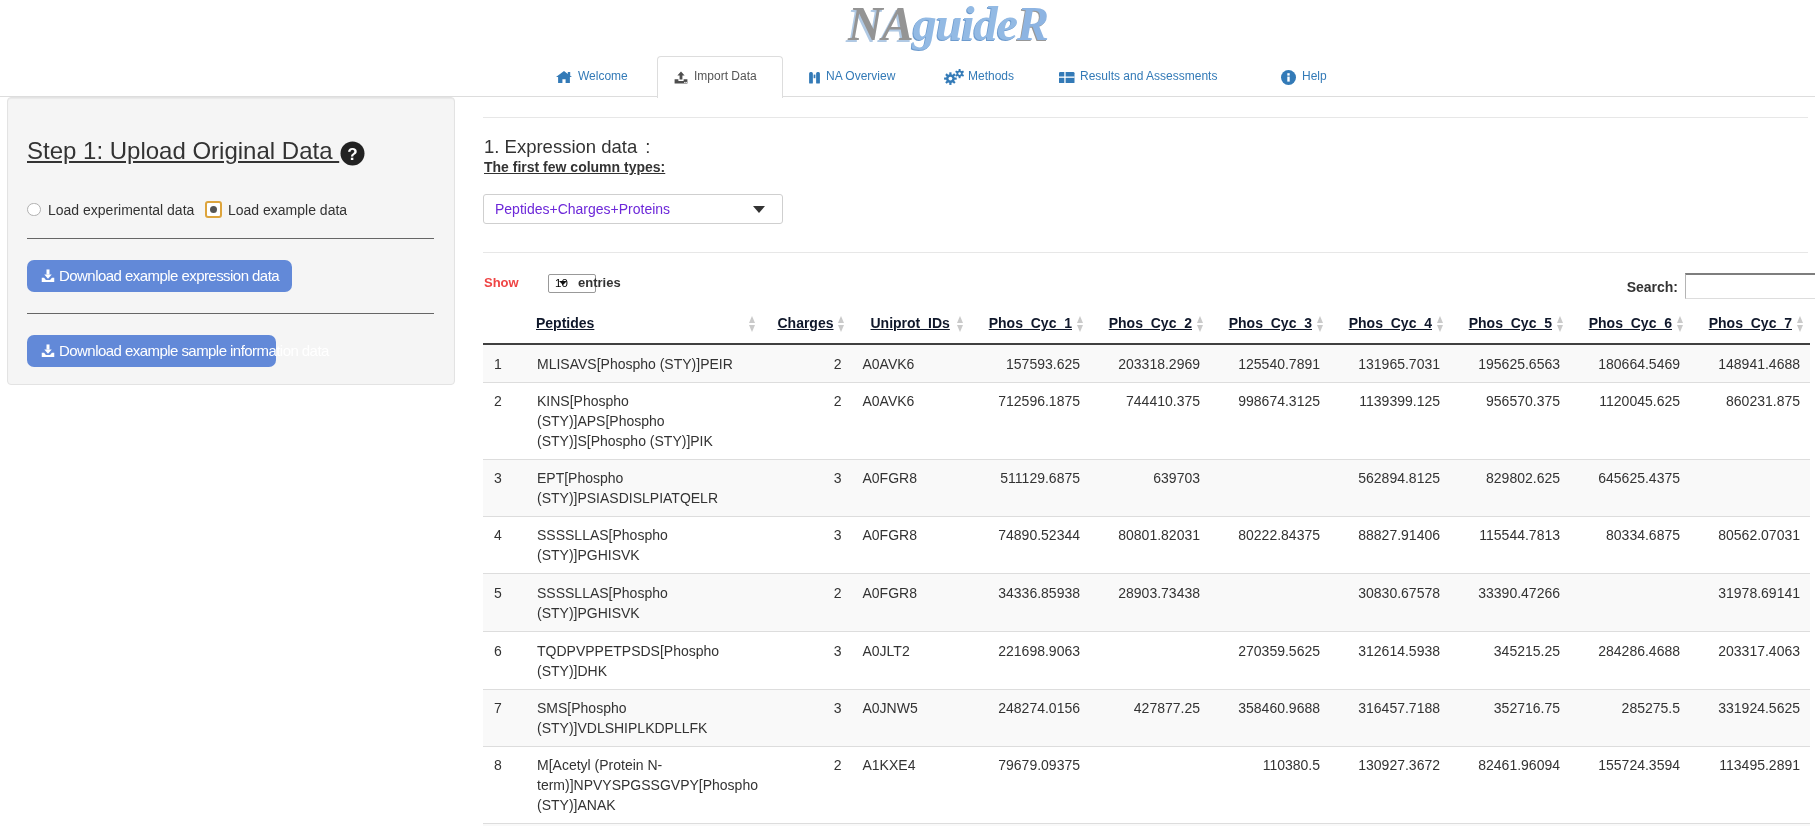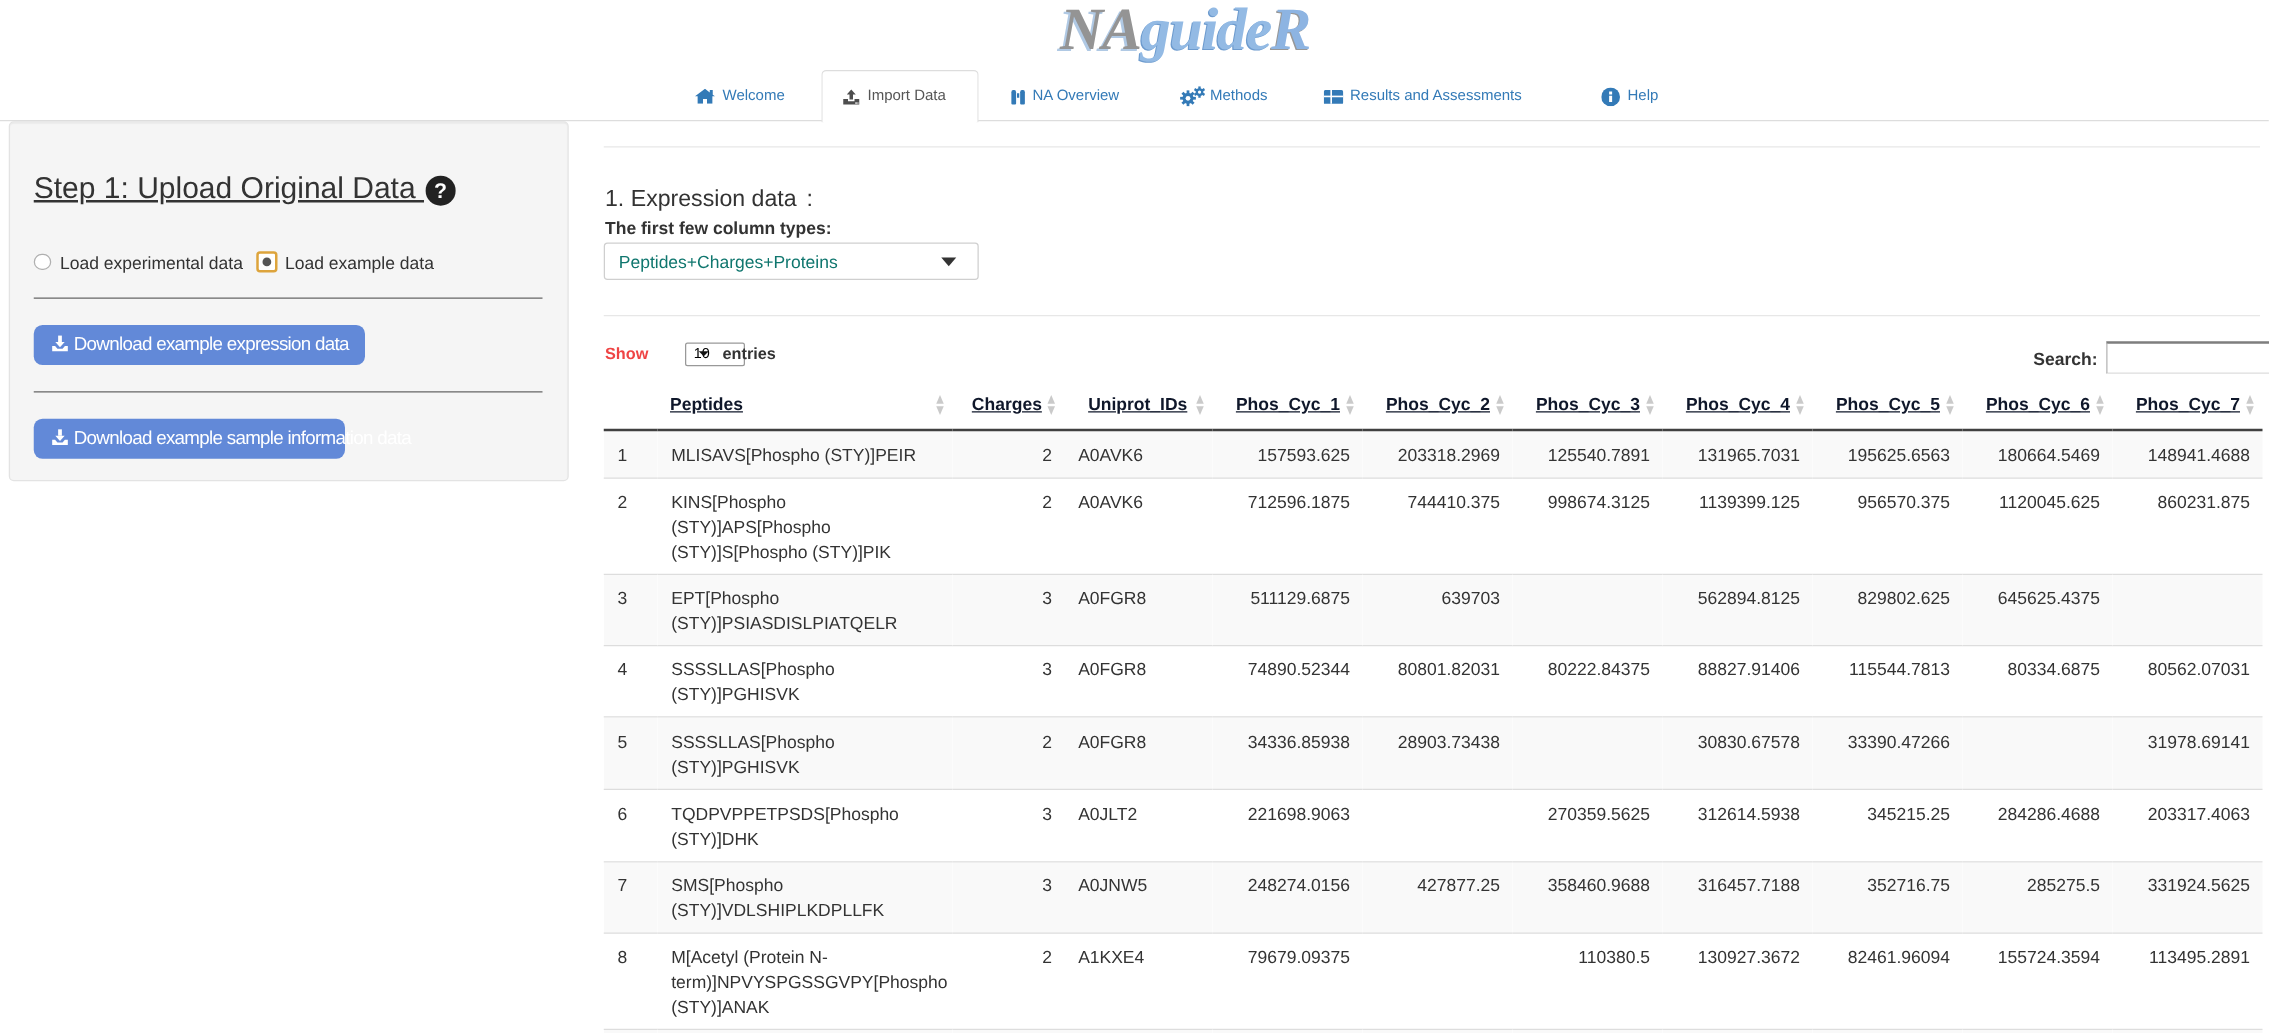--- a/index.html
+++ b/index.html
@@ -120,24 +120,24 @@
 <div class="abs" style="left:27px; top:335px; width:249px; height:32px; background:#6289d8; border-radius:7px; color:#fff; font-size:15px; letter-spacing:-0.55px; line-height:32px; text-align:left; padding-left:14px; box-sizing:border-box; white-space:nowrap;">
 <svg width="14" height="14" viewBox="0 0 15 15" style="vertical-align:-2px; margin-right:4px;">
       <g fill="#fff">
         <rect x="5.9" y="0.5" width="3.2" height="5.5"></rect>
         <path d="M3.5 6 h8 L7.5 10.5 Z"></path>
         <path d="M0.8 9.5 V14 H14.2 V9.5 H11.7 L9.7 11.7 H5.3 L3.3 9.5 Z"></path>
       </g>
     </svg>Download example sample information data</div>
 
 <div class="abs" style="left:483px; top:117px; width:1325px; height:1px; background:#e7e7e7;"></div>
-<div class="abs" style="left:484px; top:136px; font-size:18.5px; color:#333;margin-top:12px;">1. Expression data<span style="margin-left:8px;">:</span></div>
-<div class="abs" style="left:484px; top:174px; font-size:14px; font-weight:bold; color:#333;">The first few column types:</div>
-
-<div class="abs" style="left:483px; top:194px; width:300px; height:30px; background:#fff; border:1px solid #cfcfcf; border-radius:3px; font-size:14px; color:#0f766e; line-height:28px; padding-left:11px; box-sizing:border-box;">Peptides+Charges+Proteins</div>
+<div class="abs" style="left:484px; top:136px; font-size:18.5px; color:#333;">1. Expression data<span style="margin-left:8px;">:</span></div>
+<div class="abs" style="left:484px; top:159px; font-size:14px; font-weight:bold; color:#333;text-decoration:underline;">The first few column types:</div>
+
+<div class="abs" style="left:483px; top:194px; width:300px; height:30px; background:#fff; border:1px solid #cfcfcf; border-radius:3px; font-size:14px; color:#6d28d9; line-height:28px; padding-left:11px; box-sizing:border-box;">Peptides+Charges+Proteins</div>
 <div class="abs" style="left:753px; top:205.5px; width:0; height:0; border-left:6.5px solid transparent; border-right:6.5px solid transparent; border-top:7px solid #333;"></div>
 <div class="abs" style="left:483px; top:252px; width:1325px; height:1px; background:#e7e7e7;"></div>
 
 <div class="abs" style="left:484px; top:274.5px; font-size:13px; font-weight:bold; color:#ef4444;">Show</div>
 <div class="abs" style="left:548px; top:273.5px; width:40px; height:17px; background:#fff; border:1px solid #999; border-radius:2px; font-size:11.5px; color:#000; line-height:17px; padding-left:6px; box-sizing:content-box;">10</div>
 <div class="abs" style="left:558.5px; top:281px; width:0; height:0; border-left:4px solid transparent; border-right:4px solid transparent; border-top:4.5px solid #111;"></div>
 <div class="abs" style="left:578px; top:274.5px; font-size:13px; font-weight:bold; color:#333;">entries</div>
 
 <div class="abs" style="left:1578px; top:278.5px; width:100px; text-align:right; font-size:14px; font-weight:bold; color:#333;">Search:</div>
 <div class="abs" style="left:1685px; top:273px; width:178px; height:23px; background:#fff; border-top:2px solid #7e7e7e; border-left:1px solid #b4b4b4; border-right:1px solid #b4b4b4; border-bottom:1px solid #ddd;"></div>

